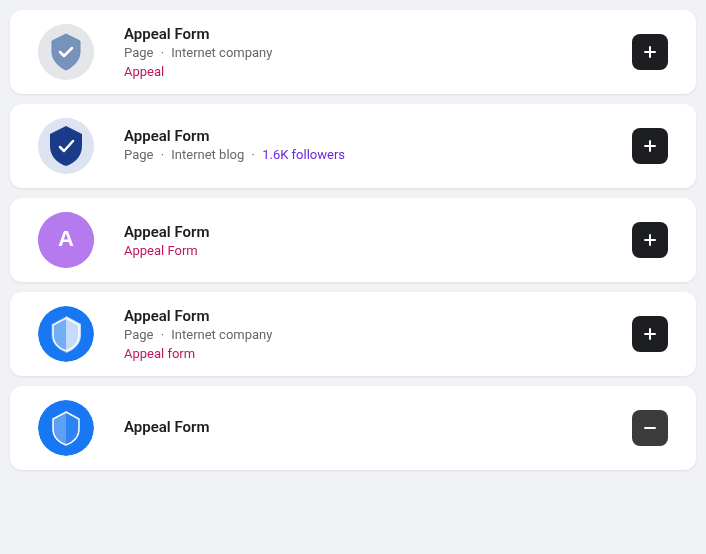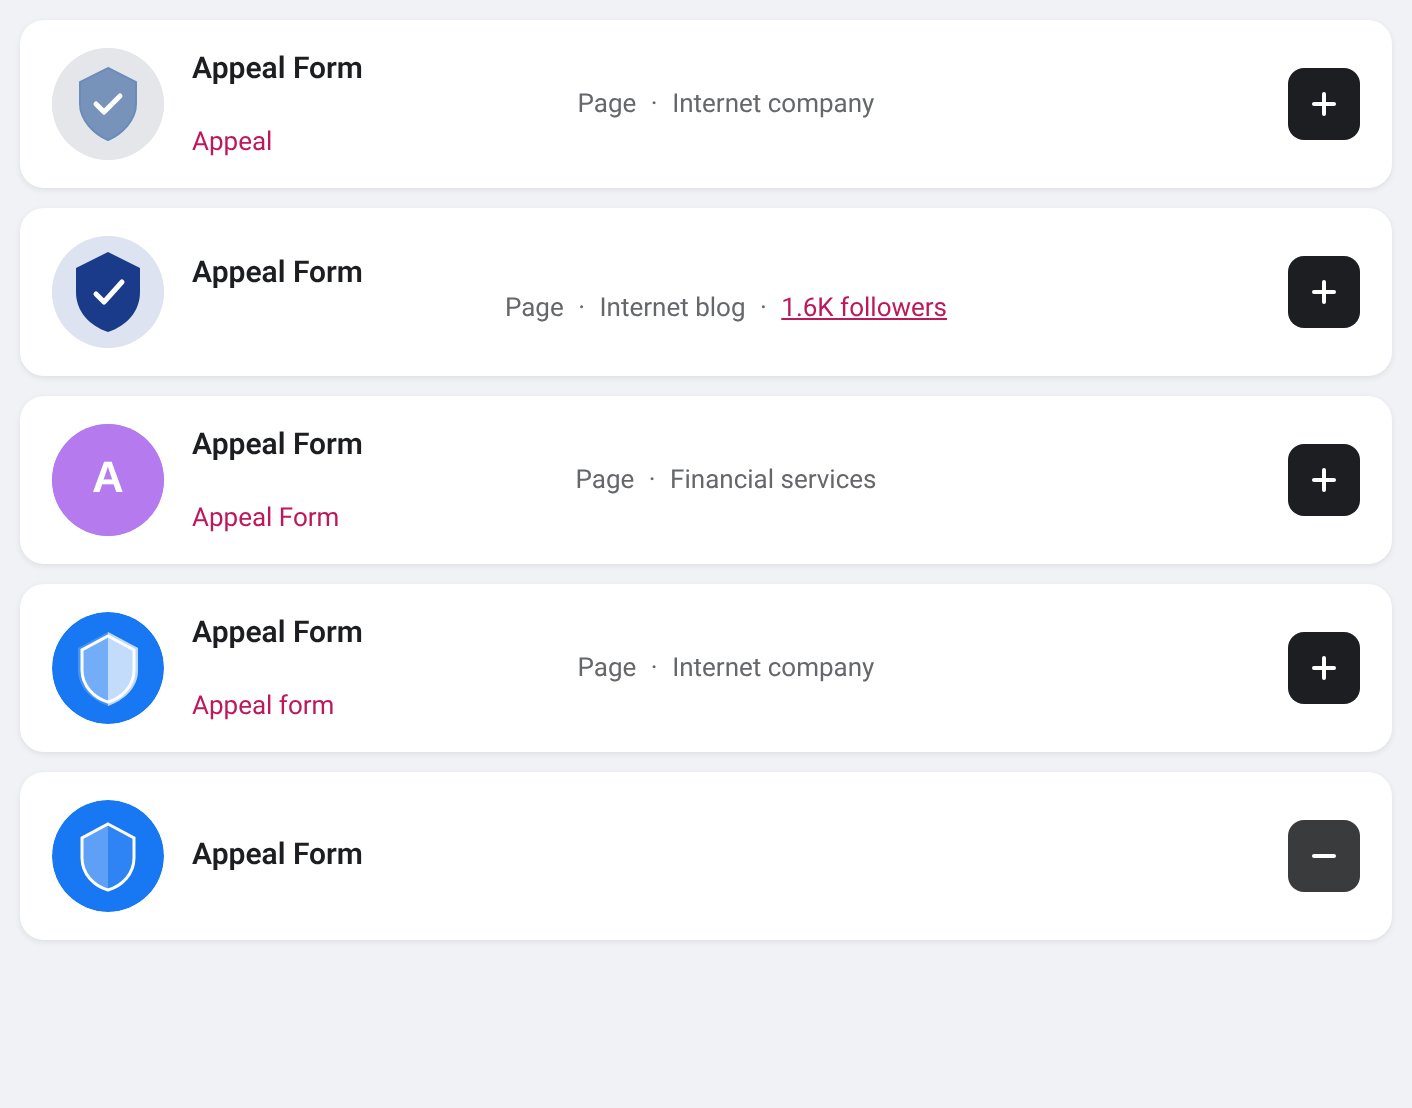--- a/index.html
+++ b/index.html
@@ -11,24 +11,24 @@
       min-height: 554px;
     }
     .list-container {
       display: flex;
       flex-direction: column;
       gap: 10px;
     }
     .card {
       background: #fff;
       border-radius: 12px;
-      padding: 14px 16px;
+      padding: 14px 28px;
       display: flex;
       align-items: center;
-      gap: 14px;
+      gap: 30px;
       box-shadow: 0 1px 3px rgba(0,0,0,0.08);
     }
     .avatar {
       width: 56px;
       height: 56px;
       border-radius: 50%;
       flex-shrink: 0;
       display: flex;
       align-items: center;
       justify-content: center;
@@ -46,28 +46,26 @@
     .card-title {
       font-size: 15px;
       font-weight: 600;
       color: #1c1e21;
       margin-bottom: 2px;
     }
     .card-meta {
       font-size: 13px;
       color: #65676b;
       margin-bottom: 4px;
-      text-align: center;
     }
     .card-meta .dot {
       margin: 0 4px;
     }
     .card-meta .followers {
-      color: #be185d;
-      text-decoration: underline;
+      color: #6d28d9;
     }
     .card-desc {
       font-size: 13px;
       color: #be185d;
     }
     .add-btn {
       width: 36px;
       height: 36px;
       background: #1c1e21;
       border-radius: 8px;
@@ -141,25 +139,20 @@
 
   <div class="card">
     <div class="avatar" style="background:#b57bee;">
       <svg viewBox="0 0 56 56" xmlns="http://www.w3.org/2000/svg">
         <circle cx="28" cy="28" r="28" fill="#b57bee"></circle>
         <text x="28" y="34" text-anchor="middle" font-size="22" font-weight="bold" fill="white" font-family="-apple-system, sans-serif">A</text>
       </svg>
     </div>
     <div class="card-content">
       <div class="card-title">Appeal Form</div>
-      <div class="card-meta">
-        <span>Page</span>
-        <span class="dot">·</span>
-        <span>Financial services</span>
-      </div>
       <div class="card-desc">Appeal Form</div>
     </div>
     <div class="add-btn">
       <svg viewBox="0 0 18 18" xmlns="http://www.w3.org/2000/svg">
         <rect x="8" y="3" width="2" height="12" fill="white" rx="1"></rect>
         <rect x="3" y="8" width="12" height="2" fill="white" rx="1"></rect>
       </svg>
     </div>
   </div>
 

